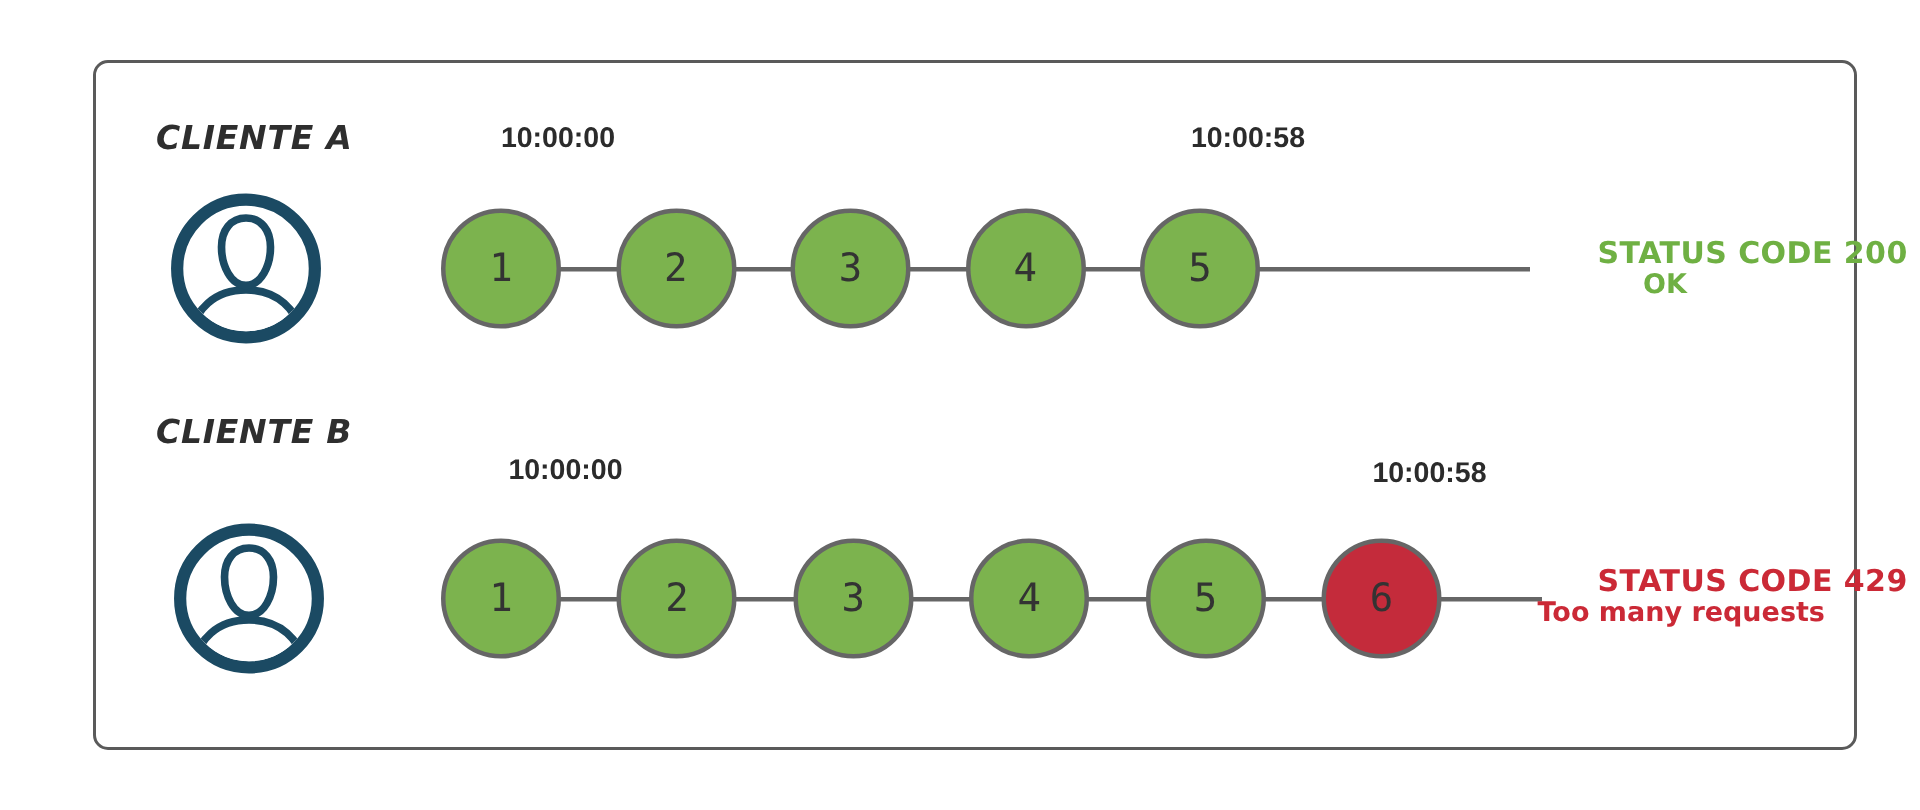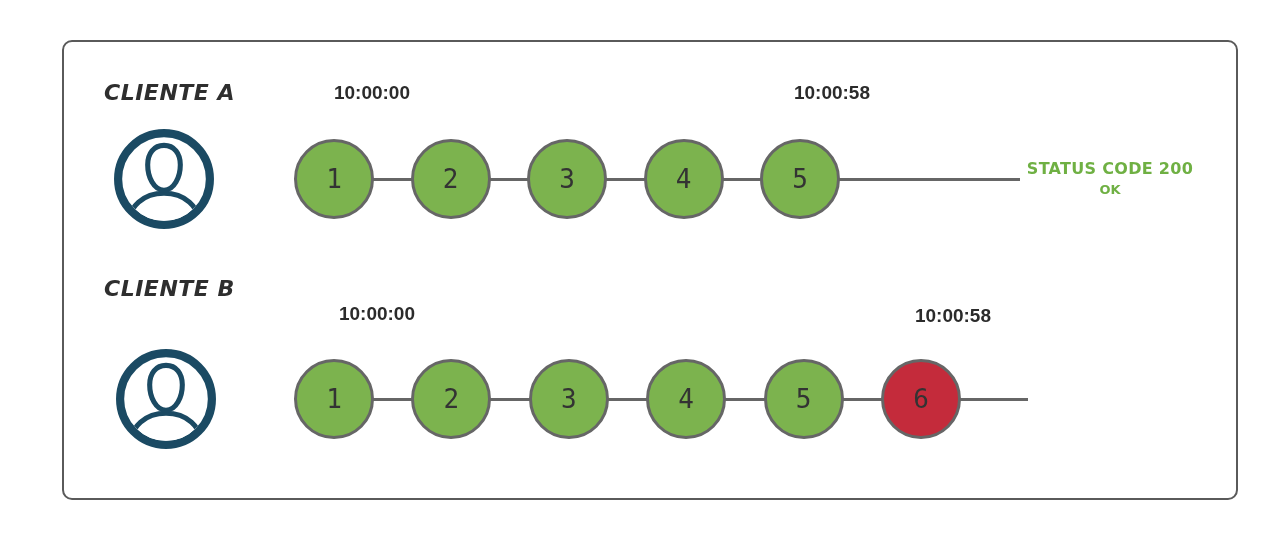--- a/index.html
+++ b/index.html
@@ -88,22 +88,22 @@
     position: absolute;
     width: 170px;
     text-align: center;
     font-family: "DejaVu Sans", sans-serif;
     font-weight: 700;
     line-height: 21px;
     white-space: nowrap;
   }
   .status-a { left: 1025px; top: 158px; }
   .status-b { left: 1025px; top: 377px; }
-  .status-line1 { font-size: 16px; letter-spacing: 0.3px; }
-  .status-line2 { font-size: 13px; }
+  .status-line1 { font-size: 20px; letter-spacing: 0.3px; margin-left: 40px; }
+  .status-line2 { font-size: 18px; }
   .status-block.success { color: #6fb043; }
   .status-block.error   { color: #cb2936; }
 </style>
 </head>
 <body>
 
 <div class="canvas">
 
   <div class="frame"></div>
 
@@ -182,14 +182,18 @@
         <span class="req-num">4</span>
       </div>
       <div class="req-circle ok" style="left: 763.6px; top: 359px;">
         <span class="req-num">5</span>
       </div>
       <div class="req-circle limited" style="left: 881px; top: 359px;">
         <span class="req-num">6</span>
       </div>
     </div>
 
+  <div class="status-block status-b error">
+    <div class="status-line1">STATUS CODE 429</div>
+    <div class="status-line2">Too many requests</div>
+  </div>
 
 </div>
 
 </body></html>

